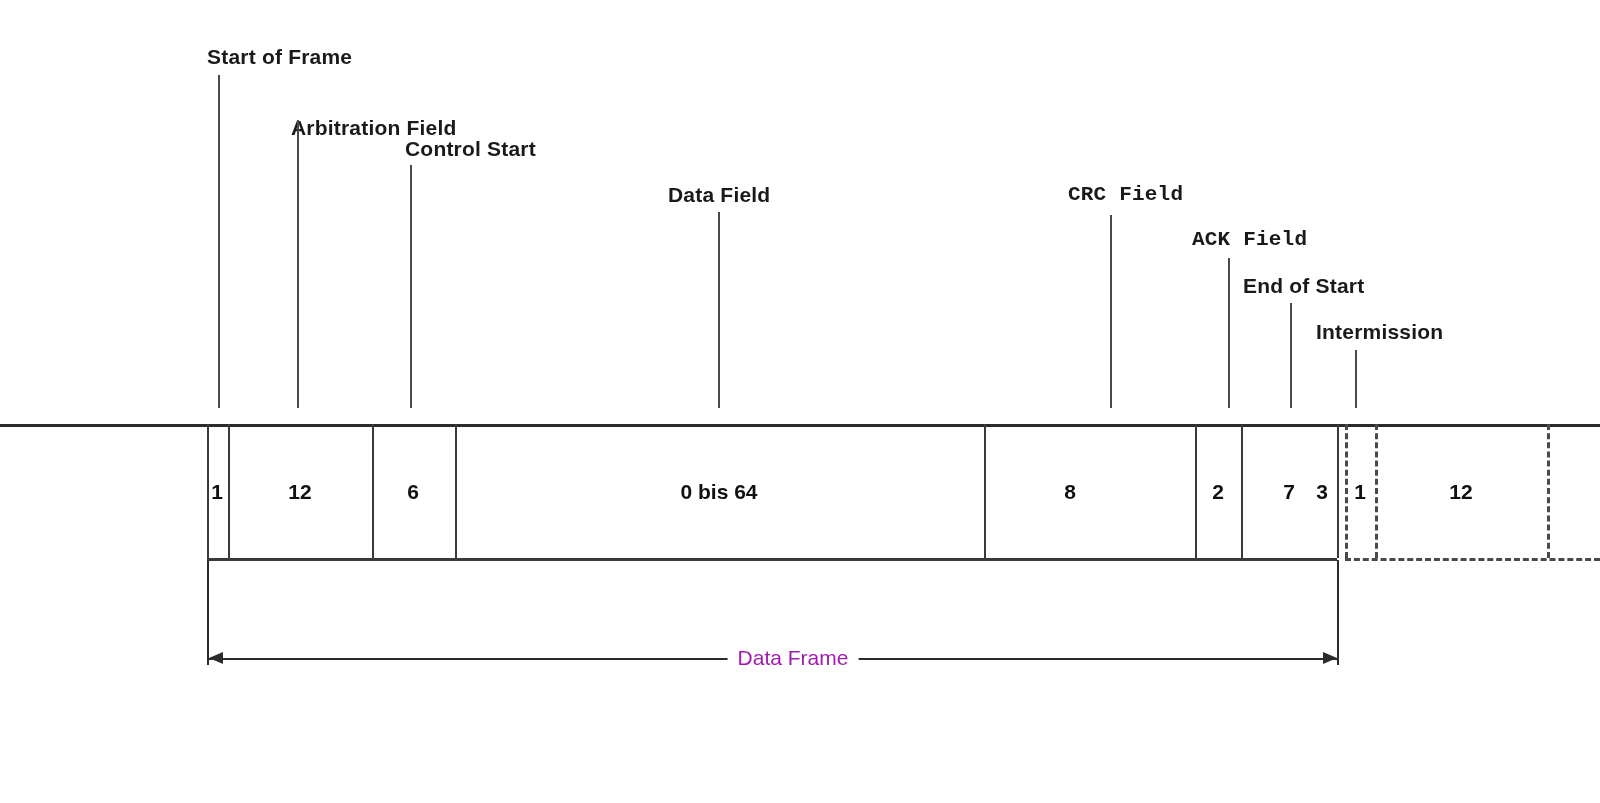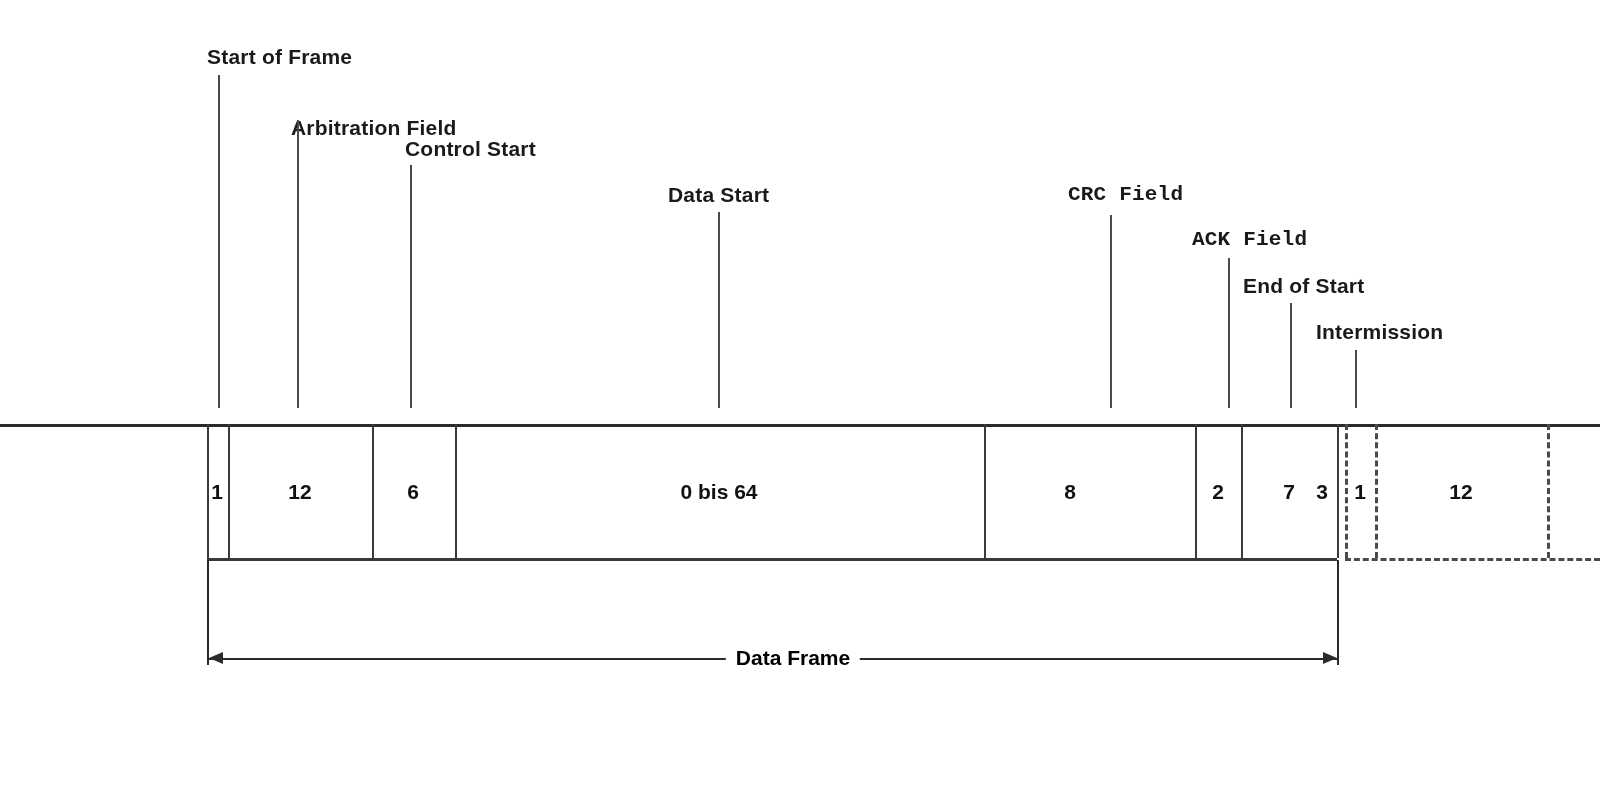--- a/index.html
+++ b/index.html
@@ -96,44 +96,44 @@
     border-right: 14px solid #2b2b2b;
   }
   .arrow-right {
     border-top: 6px solid transparent;
     border-bottom: 6px solid transparent;
     border-left: 14px solid #2b2b2b;
   }
   .dimlabel {
     position: absolute;
     font-family: "Liberation Sans", sans-serif;
-    font-weight: bold;
+    font-weight: normal;
     font-size: 21px;
-    color: #000000;
+    color: #a21caf;
     white-space: nowrap;
     transform: translateX(-50%);
     background: #ffffff;
     padding: 0 10px;
   }
 </style>
 </head>
 <body>
 
 <div id="canvas">
 
   <div class="lbl" style="left:207px; top:45px;">Start of Frame</div>
   <div class="leader" style="left:218px; top:75px; height:333px;"></div>
 
   <div class="lbl" style="left:291px; top:91px;margin-top:25px;">Arbitration Field</div>
   <div class="leader" style="left:297px; top:120px; height:288px;"></div>
 
   <div class="lbl" style="left:405px; top:137px;">Control Start</div>
   <div class="leader" style="left:410px; top:165px; height:243px;"></div>
 
-  <div class="lbl" style="left:668px; top:183px;">Data Start</div>
+  <div class="lbl" style="left:668px; top:183px;">Data Field</div>
   <div class="leader" style="left:718px; top:212px; height:196px;"></div>
 
   <div class="lbl" style="left:1068px; top:183px;font-family:Liberation Mono, monospace;">CRC Field</div>
   <div class="leader" style="left:1110px; top:215px; height:193px;"></div>
 
   <div class="lbl" style="left:1192px; top:228px;font-family:Liberation Mono, monospace;">ACK Field</div>
   <div class="leader" style="left:1228px; top:258px; height:150px;"></div>
 
   <div class="lbl" style="left:1243px; top:274px;">End of Start</div>
   <div class="leader" style="left:1290px; top:303px; height:105px;"></div>

